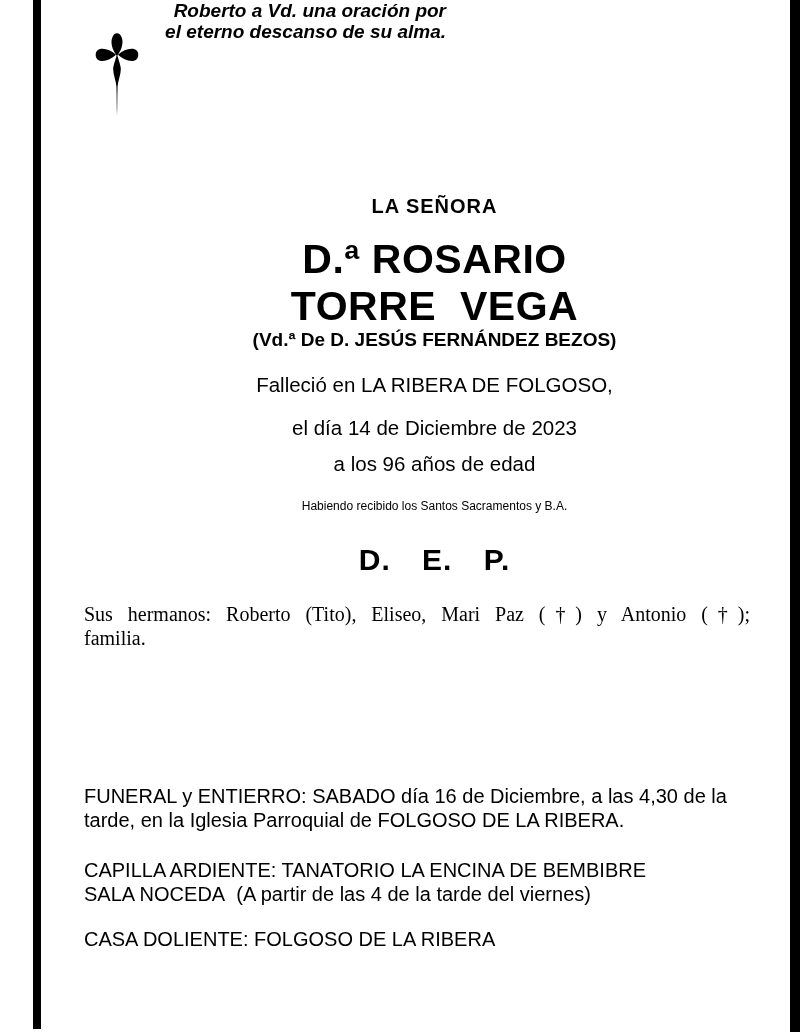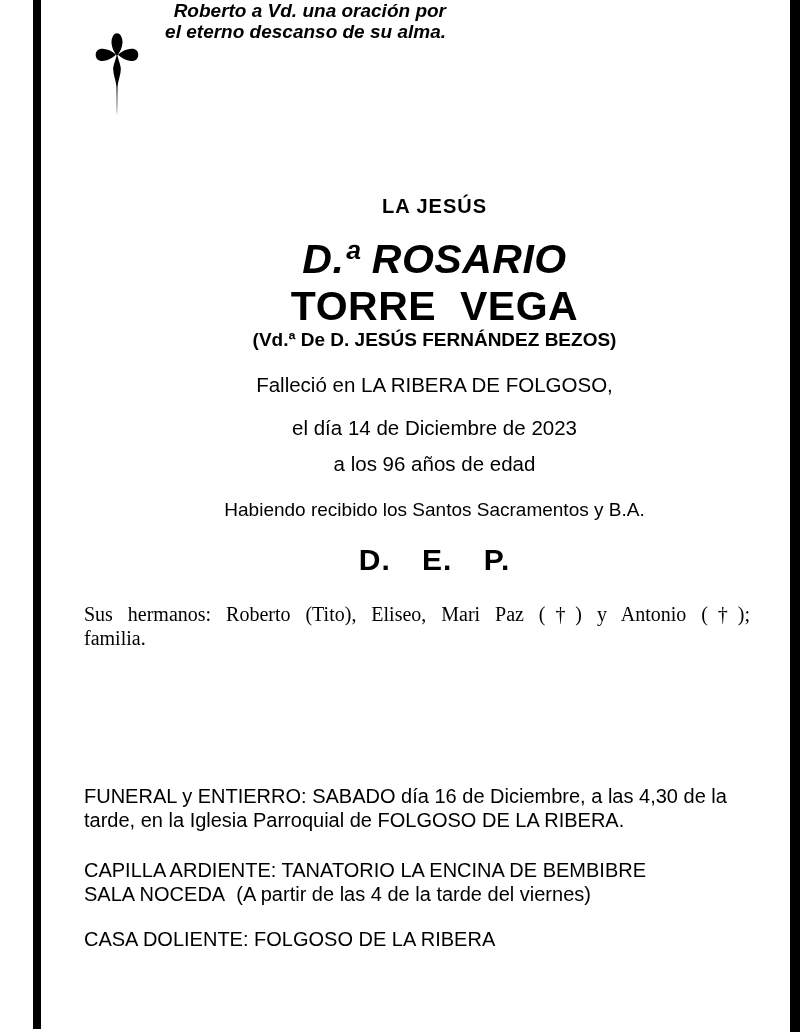--- a/index.html
+++ b/index.html
@@ -16,28 +16,28 @@
   .bar-left  { left: 33px; top: 0; width: 8px;  height: 1029px; }
   .bar-right { left: 790px; top: 0; width: 10px; height: 1032px; }
 
   
   .cross { position: absolute; left: 95px; top: 29px; width: 44px; height: 90px; }
 
   
   .cline { position: absolute; left: 81px; right: 12px; text-align: center; white-space: nowrap; }
   .honorific   { top: 195px; font-size: 20px; font-weight: 700; letter-spacing: 1px; }
   .name        { font-size: 41px; font-weight: 700; letter-spacing: 0.5px; }
-  .name1       { top: 236px; font-style: italic; }
+  .name1       { top: 236px; }
   .name2       { top: 283px; word-spacing: 12px; }
   .widow       { top: 329px; font-size: 19px; font-weight: 700; }
   .detail      { font-size: 20.5px; }
   .died        { top: 373px; }
   .ddate       { top: 416px; }
   .age         { top: 452px; }
-  .sacraments  { top: 499px; font-size: 19px; }
+  .sacraments  { top: 499px; font-size: 12px; }
   .dep         { top: 543px; font-size: 30px; font-weight: 700; word-spacing: 22px; letter-spacing: 1px; }
 
   
   .block { position: absolute; left: 84px; width: 666px; font-size: 20px; line-height: 24px; }
   .family { top: 602px; font-family: Liberation Serif, serif; }
   .family .just { text-align: justify; text-align-last: justify; }
   .prayer { top: 698px; left: 300px; width: 446px; text-align: right;
             font-size: 19px; font-weight: 700; font-style: italic; line-height: 21px; }
   .funeral { top: 784px; }
   .capilla { top: 858px; }
@@ -53,21 +53,21 @@
 
 <svg class="cross" viewBox="0 0 46 90" xmlns="http://www.w3.org/2000/svg" aria-hidden="true">
   <g fill="#000">
     <path d="M23,26 C18,20 16,12 18,7 C20,1 26,1 28,7 C30,12 28,20 23,26 Z"></path>
     <path d="M22,25 C16,19 7,17 3,20 C0,22 0,28 3,30 C7,33 16,31 22,25 Z"></path>
     <path d="M24,25 C30,19 39,17 43,20 C46,22 46,28 43,30 C39,33 30,31 24,25 Z"></path>
     <path d="M23,24 C25,32 27,36 27,40 C27,46 24,52 23.6,58 C23.2,70 23.4,80 23,88 C22.6,80 22.8,70 22.4,58 C22,52 19,46 19,40 C19,36 21,32 23,24 Z"></path>
   </g>
 </svg>
 
-<div class="cline honorific">LA JESÚS</div>
+<div class="cline honorific">LA SEÑORA</div>
 
 <div class="cline name name1">D.ª ROSARIO</div>
 <div class="cline name name2">TORRE VEGA</div>
 
 <div class="cline widow">(Vd.ª De D. JESÚS FERNÁNDEZ BEZOS)</div>
 
 <div class="cline detail died"><span>Falleció en </span><span class="seg-b">LA RIBERA DE FOLGOSO,</span></div>
 
 <div class="cline detail ddate"><span>el día </span><span class="seg-b">14</span><span> de </span><span class="seg-b">Diciembre</span><span> de </span><span class="seg-b">2023</span></div>
 

